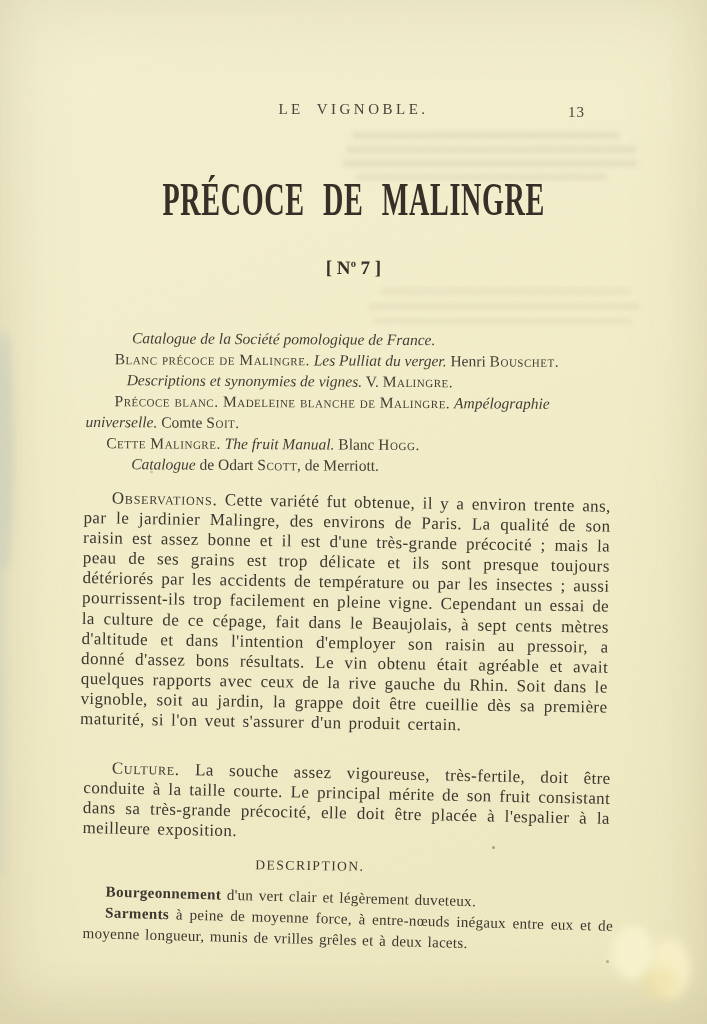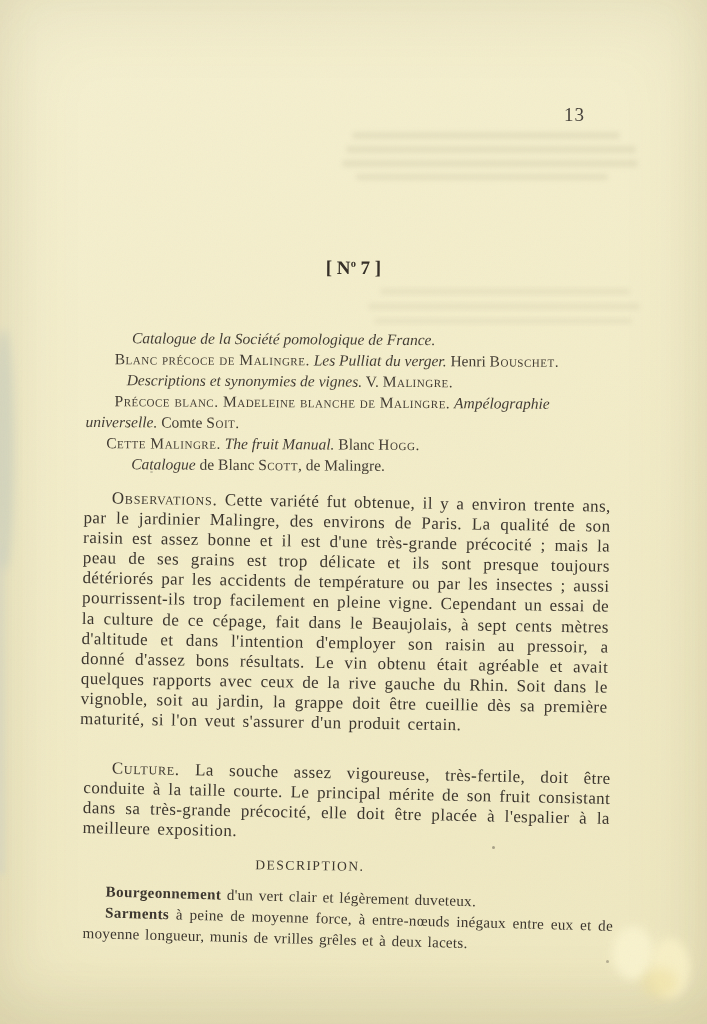--- a/index.html
+++ b/index.html
@@ -15,21 +15,21 @@
   }
   
   .running-head{
     position:absolute;top:101px;left:0;right:0;
     text-align:center;
     font-size:15px;letter-spacing:3.5px;word-spacing:6px;
     color:#45403a;
   }
   .page-number{
     position:absolute;top:104px;right:122px;
-    font-size:19px;letter-spacing:1px;color:#45403a;
+    font-size:15px;letter-spacing:1px;color:#45403a;
   }
   
   .entry-title{
     position:absolute;top:176px;left:0;right:0;
     margin:0;text-align:center;
     font-size:47px;font-weight:700;line-height:1;
     color:#332d25;
     letter-spacing:1px;
   }
   .entry-title .squeeze{display:inline-block;transform:scaleX(.60);transform-origin:center;word-spacing:18px;}
@@ -96,43 +96,45 @@
   .speck-1{left:492px;top:846px;width:3px;height:3px;opacity:.55;}
   .speck-2{left:606px;top:960px;width:3px;height:3px;opacity:.45;}
   .speck-3{left:150px;top:471px;width:3px;height:2px;opacity:.35;}
   .grain{position:absolute;inset:0;width:100%;height:100%;opacity:.045;pointer-events:none;}
 </style>
 </head>
 <body>
 
 <div class="page">
 
+  <div class="running-head">LE VIGNOBLE.</div>
   <div class="page-number">13</div>
 
   <div class="ghost g-top" style="left:352px;top:132px;width:268px;height:7px;"></div>
   <div class="ghost g-top" style="left:346px;top:146px;width:290px;height:7px;"></div>
   <div class="ghost g-top" style="left:342px;top:160px;width:296px;height:7px;"></div>
   <div class="ghost g-top" style="left:356px;top:174px;width:252px;height:6px;"></div>
   <div class="ghost g-mid" style="left:380px;top:288px;width:250px;height:7px;"></div>
   <div class="ghost g-mid" style="left:368px;top:303px;width:272px;height:7px;"></div>
   <div class="ghost g-mid" style="left:374px;top:318px;width:258px;height:6px;"></div>
 
   <div class="edge-blob"></div>
   <div class="edge-line"></div>
 
+  <h1 class="entry-title"><span class="squeeze">PRÉCOCE DE MALINGRE</span></h1>
 
   <div class="entry-number"><span>[ N</span><sup>o</sup><span> 7 ]</span></div>
 
   <section class="synonymy">
     <p class="ind-a"><span class="it">Catalogue de la Société pomologique de France.</span></p>
     <p class="ind-b"><span class="sc">Blanc précoce de Malingre.</span> <span class="it">Les Pulliat du verger.</span> <span>Henri</span> <span class="sc">Bouschet.</span></p>
     <p class="ind-c"><span class="it">Descriptions et synonymies de vignes.</span> <span>V.</span> <span class="sc">Malingre.</span></p>
     <p class="ind-b"><span class="sc">Précoce blanc. Madeleine blanche de Malingre.</span> <span class="it">Ampélographie universelle.</span> <span>Comte</span> <span class="sc">Soit.</span></p>
     <p class="ind-d"><span class="sc">Cette Malingre.</span> <span class="it">The fruit Manual.</span> <span>Blanc</span> <span class="sc">Hogg.</span></p>
-    <p class="ind-a"><span class="it">Catalogue</span> <span>de Blanc</span> <span class="sc">Scott</span><span>, de Malingre.</span></p>
+    <p class="ind-a"><span class="it">Catalogue</span> <span>de Odart</span> <span class="sc">Scott</span><span>, de Merriott.</span></p>
   </section>
 
   <p class="body-par obs"><span class="lead">Observations.</span><span> Cette variété fut obtenue, il y a environ trente ans, par le jardinier Malingre, des environs de Paris. La qualité de son raisin est assez bonne et il est d'une très-grande précocité ; mais la peau de ses grains est trop délicate et ils sont presque toujours détériorés par les accidents de température ou par les insectes ; aussi pourrissent-ils trop facilement en pleine vigne. Cependant un essai de la culture de ce cépage, fait dans le Beaujolais, à sept cents mètres d'altitude et dans l'intention d'employer son raisin au pressoir, a donné d'assez bons résultats. Le vin obtenu était agréable et avait quelques rapports avec ceux de la rive gauche du Rhin. Soit dans le vignoble, soit au jardin, la grappe doit être cueillie dès sa première maturité, si l'on veut s'assurer d'un produit certain.</span></p>
 
   <p class="body-par cult"><span class="lead">Culture.</span><span> La souche assez vigoureuse, très-fertile, doit être conduite à la taille courte. Le principal mérite de son fruit consistant dans sa très-grande précocité, elle doit être placée à l'espalier à la meilleure exposition.</span></p>
 
   <div class="desc-heading">DESCRIPTION.</div>
   <section class="desc-items">
     <p><span class="term">Bourgeonnement</span><span> d'un vert clair et légèrement duveteux.</span></p>
     <p><span class="term">Sarments</span><span> à peine de moyenne force, à entre-nœuds inégaux entre eux et de moyenne longueur, munis de vrilles grêles et à deux lacets.</span></p>

